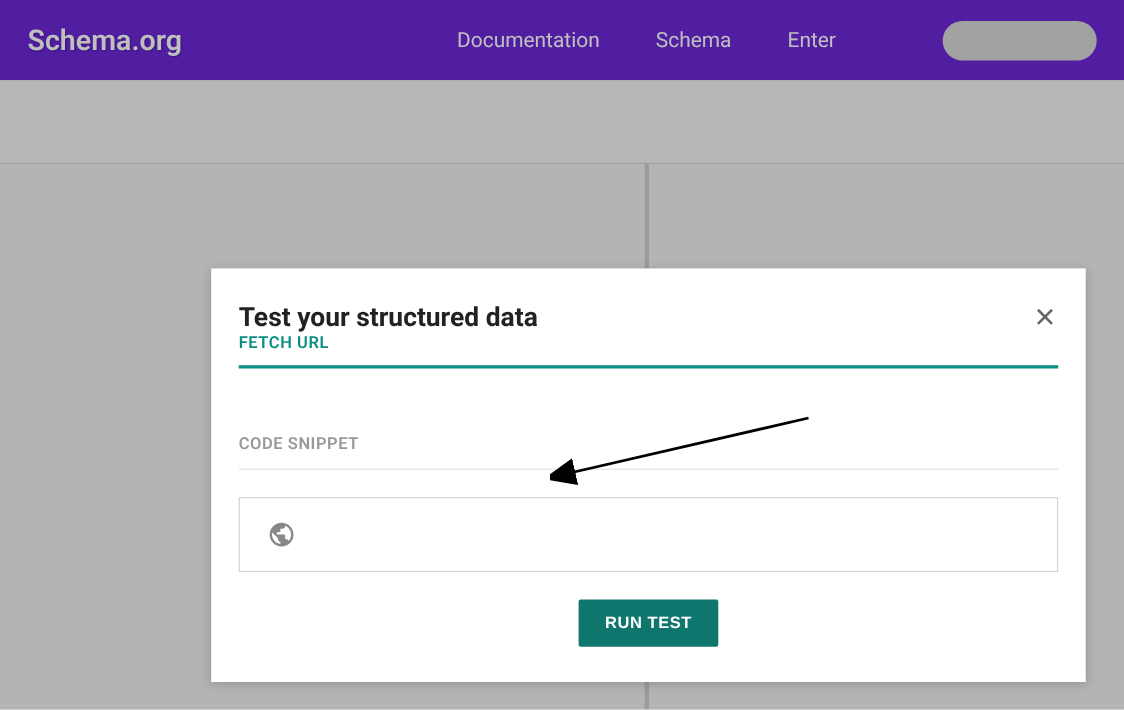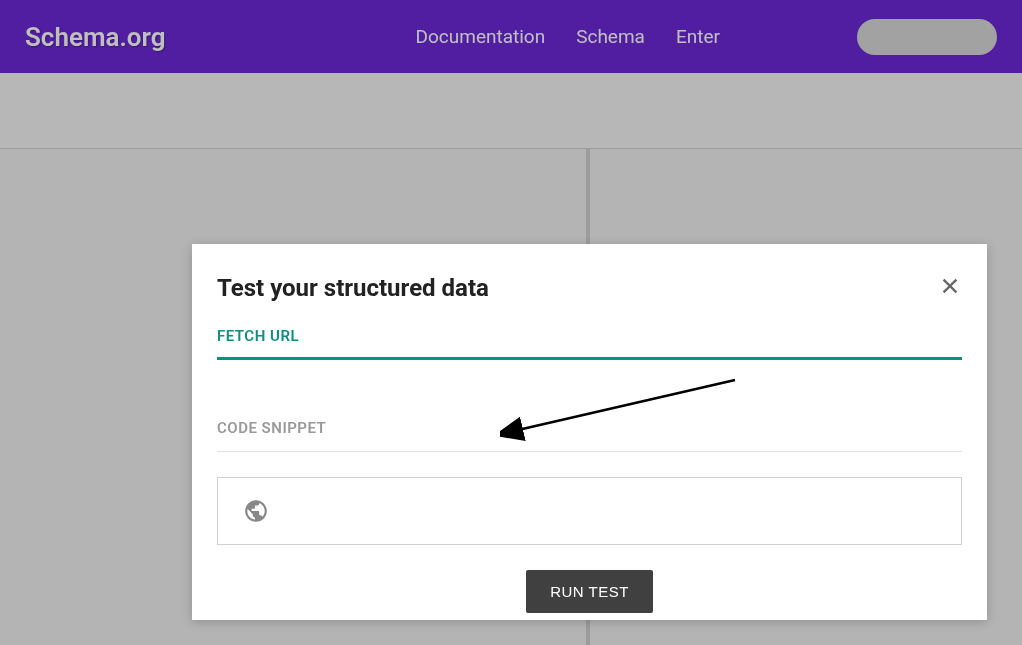--- a/index.html
+++ b/index.html
@@ -25,21 +25,21 @@
     }
     .logo {
       color: #fff;
       font-size: 26px;
       font-weight: 600;
       text-shadow: 1px 1px 2px rgba(0,0,0,0.3);
       flex-shrink: 0;
     }
     .nav {
       display: flex;
-      gap: 31px;
+      gap: 51px;
       margin-left: 210px;
     }
     .nav-item {
       color: #fff;
       font-size: 19px;
       cursor: pointer;
     }
     .search-box {
       margin-left: auto;
       background: #d8d8d8;
@@ -86,21 +86,21 @@
       width: 795px;
       height: 376px;
       background: #fff;
       z-index: 20;
       box-shadow: 0 2px 10px rgba(0,0,0,0.2);
       padding: 30px 25px 20px 25px;
     }
     .modal-header {
       display: flex;
       justify-content: space-between;
-      margin-bottom: 25px;
+      align-items: center;
     }
     .modal-title {
       font-size: 24px;
       font-weight: 700;
       color: #222;
     }
     .close-btn {
       cursor: pointer;
       color: #666;
       width: 24px;
@@ -153,26 +153,26 @@
       padding: 6px 2px;
       outline: none;
       color: #333;
     }
     .url-input::placeholder {
       color: #aaa;
     }
     .run-button {
       display: block;
       margin: 0 auto;
-      background: #404040;
+      background: #0f766e;
       color: #fff;
       border: none;
       padding: 13px 24px;
       font-size: 15px;
-      font-weight: 400;
+      font-weight: 700;
       letter-spacing: 0.5px;
       cursor: pointer;
       border-radius: 2px;
     }
     .arrow-annotation {
       position: absolute;
       top: 372px;
       left: 500px;
       z-index: 30;
       pointer-events: none;

